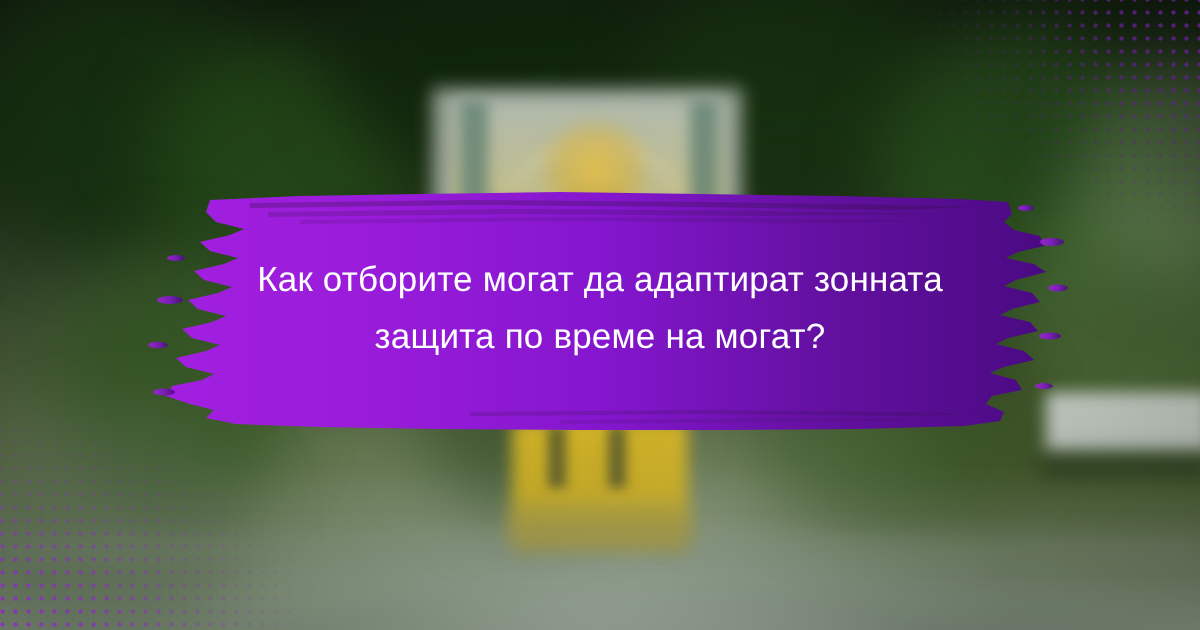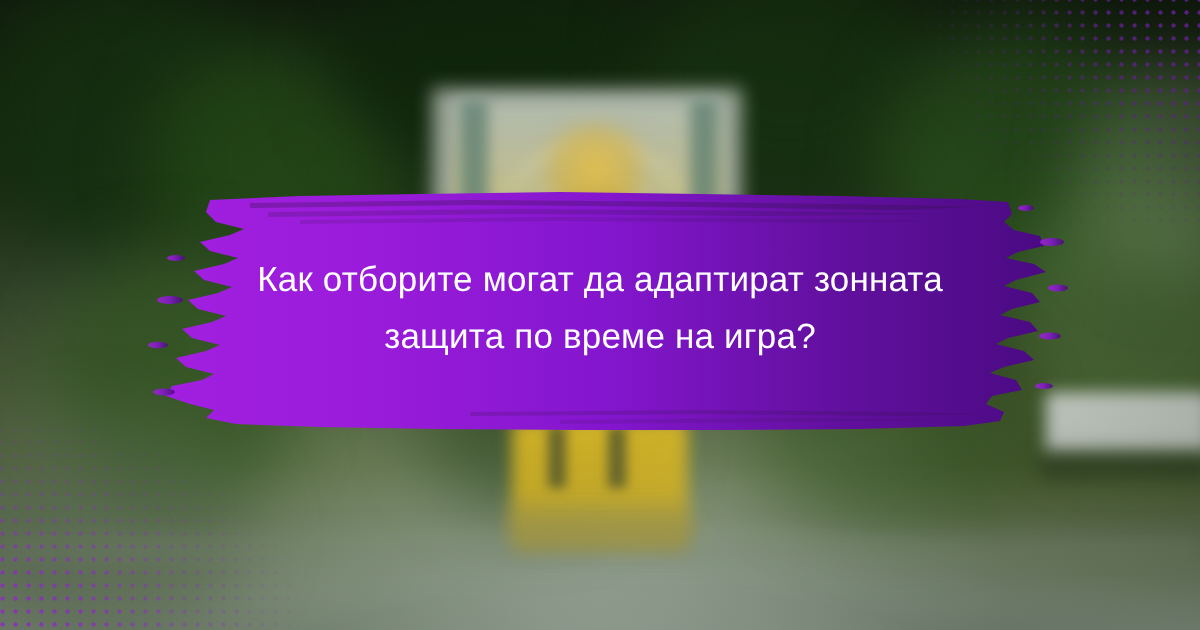--- a/index.html
+++ b/index.html
@@ -248,17 +248,17 @@
         <ellipse cx="1052" cy="242" rx="12" ry="4"></ellipse>
         <ellipse cx="1058" cy="288" rx="10" ry="3.4"></ellipse>
         <ellipse cx="1050" cy="336" rx="11" ry="3.6"></ellipse>
         <ellipse cx="1044" cy="386" rx="9" ry="3"></ellipse>
         <ellipse cx="1026" cy="208" rx="8" ry="3"></ellipse>
       </g>
     </svg>
 
     <div class="quote">
       <div>Как отборите могат да адаптират зонната</div>
-      <div>защита по време на игра?</div>
+      <div>защита по време на могат?</div>
     </div>
   </div>
 
 </div>
 
 </body></html>

